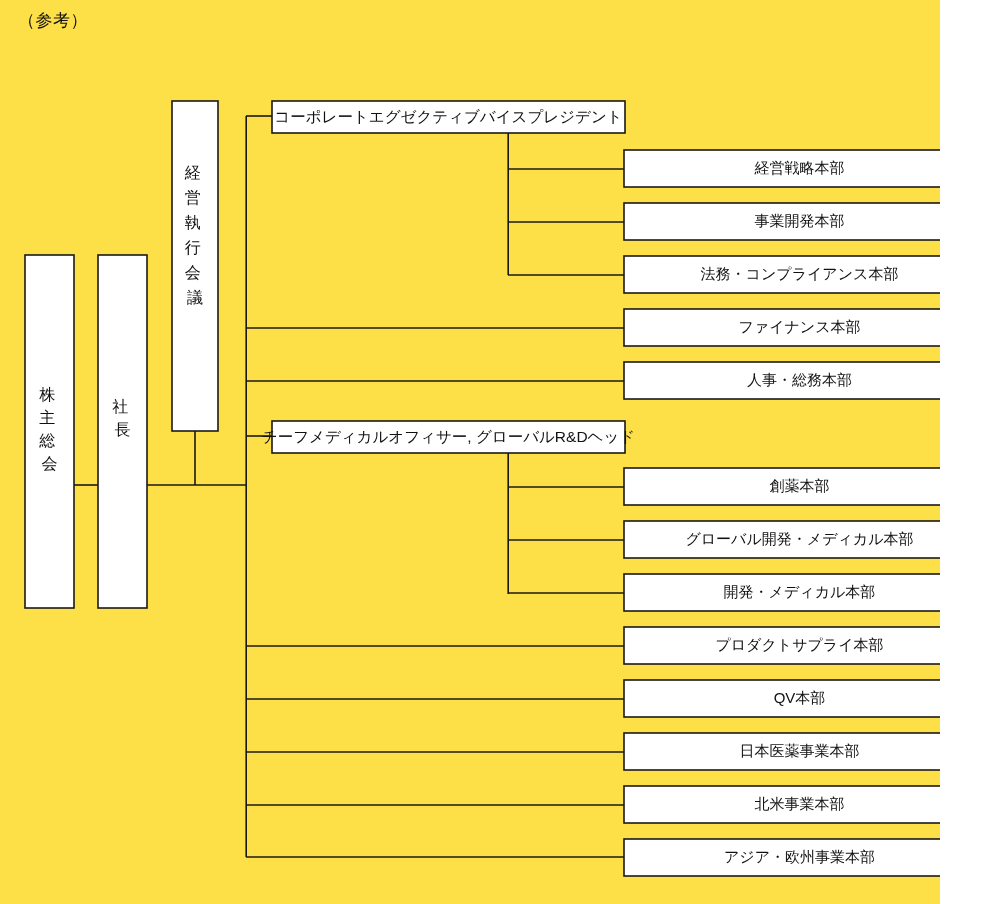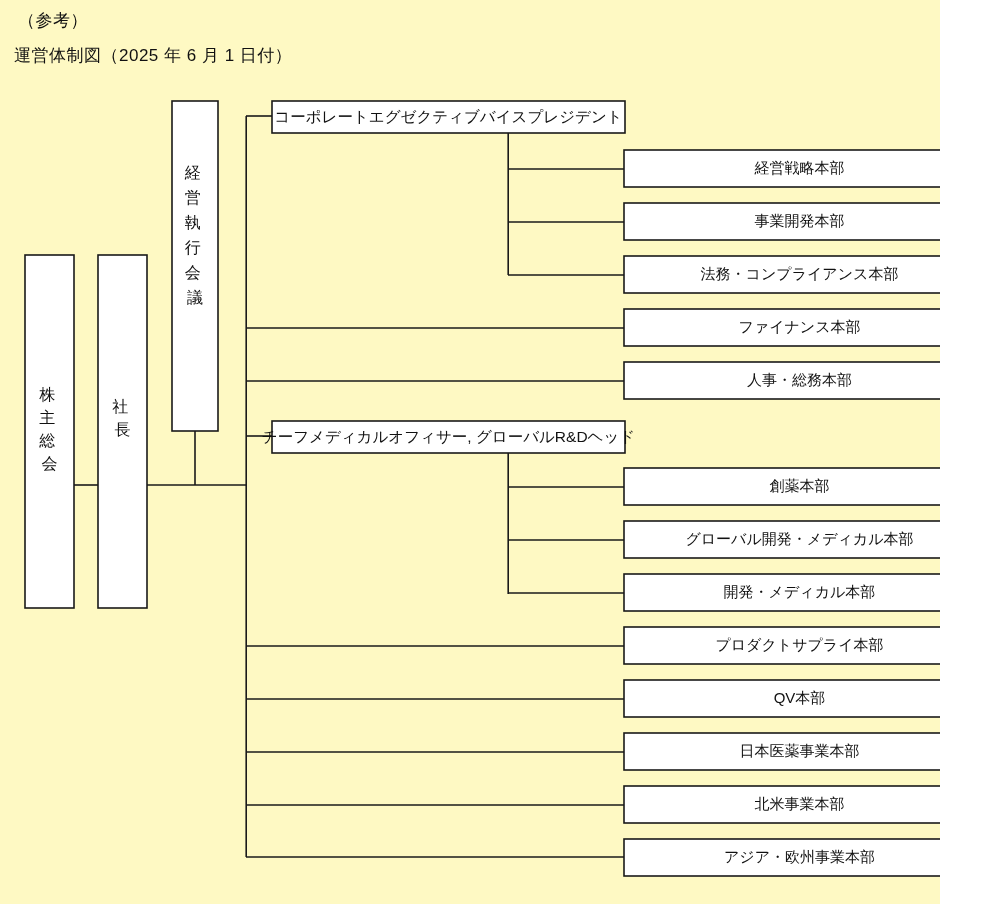--- a/index.html
+++ b/index.html
@@ -9,21 +9,21 @@
   }
   body {
     font-family: "Liberation Sans", "DejaVu Sans", sans-serif;
     color: #000000;
   }
   #chart-root {
     position: relative;
     width: 940px;
     height: 904px;
     overflow: hidden;
-    background: #fef9c3;
+    background: #fde047;
   }
   .hdr {
     position: absolute;
     font-size: 17px;
     line-height: 1;
     color: #111111;
     white-space: nowrap;
     letter-spacing: 0.5px;
   }
   #hdr-ref  { left: 18px; top: 12px; }
@@ -63,21 +63,20 @@
     text-anchor: middle;
   }
 </style>
 </head>
 <body>
 
 <div id="chart-root">
 
   <div class="hdr" id="hdr-ref">（参考）</div>
 
-  <div class="hdr" id="hdr-main">運営体制図（2025 年 6 月 1 日付）</div>
 
   <svg class="chart-svg" viewBox="0 0 1000 904">
 
     <g>
 
       <path class="connector" d="M 74 485 H 98"></path>
       <path class="connector" d="M 147 485 H 247"></path>
 
       <path class="connector" d="M 195 431 V 485"></path>
 

